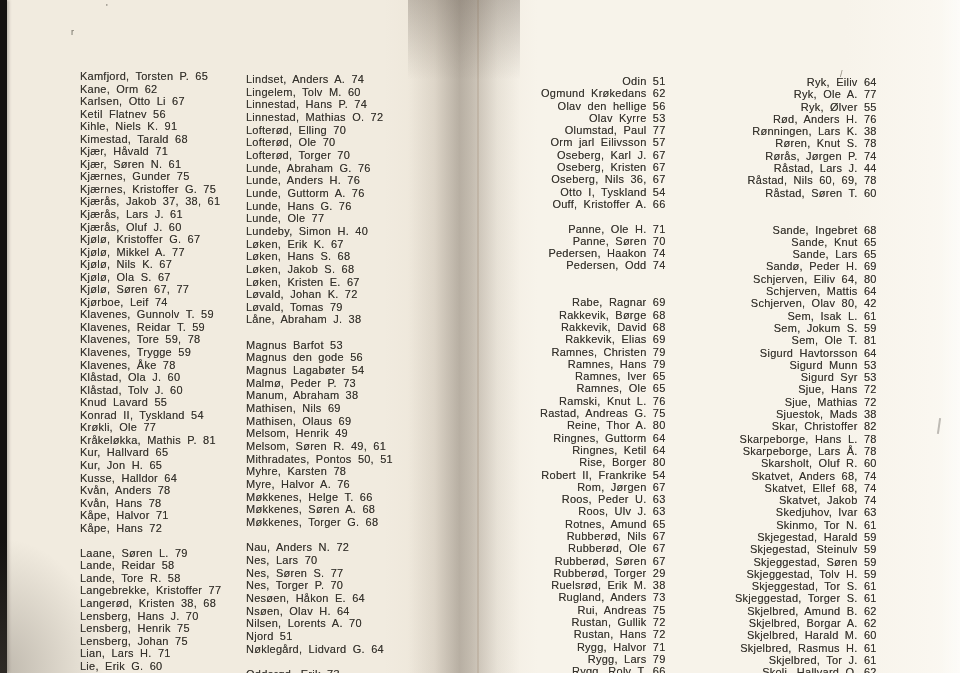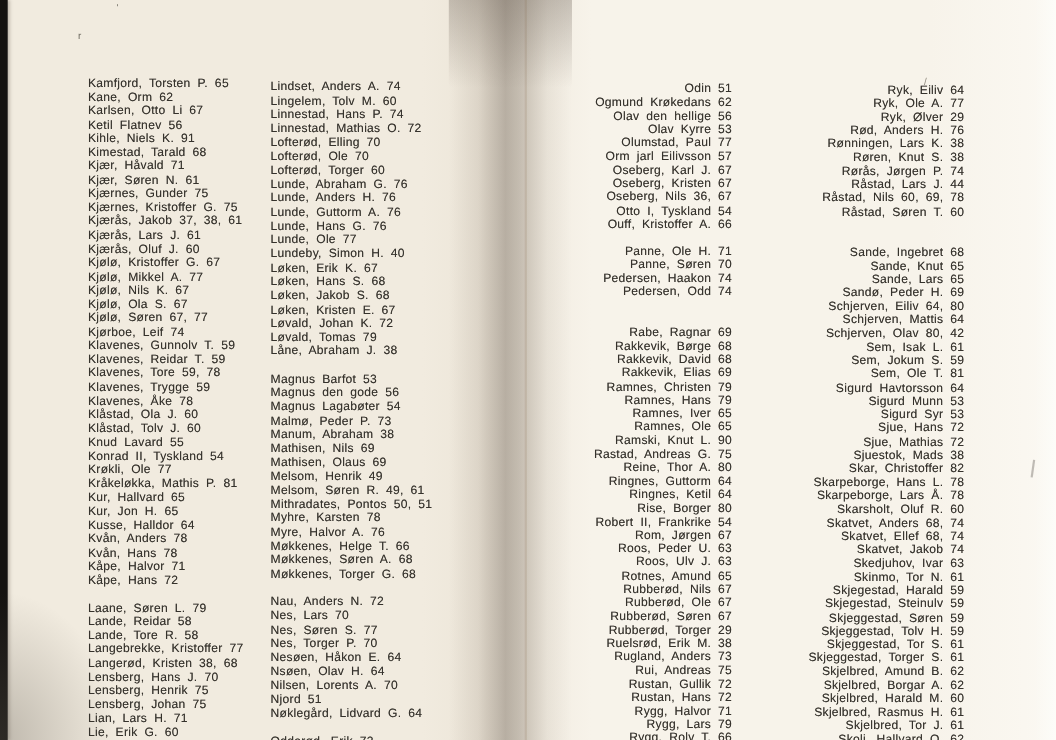--- a/index.html
+++ b/index.html
@@ -182,21 +182,21 @@
         <div class="index-line">Lie, Erik G. 60</div>
         <div class="index-line">Lindholmen, Fredrik 67</div>
       </div>
     <div class="col col-2">
         <div class="index-line">Lindset, Anders A. 74</div>
         <div class="index-line">Lingelem, Tolv M. 60</div>
         <div class="index-line">Linnestad, Hans P. 74</div>
         <div class="index-line">Linnestad, Mathias O. 72</div>
         <div class="index-line">Lofterød, Elling 70</div>
         <div class="index-line">Lofterød, Ole 70</div>
-        <div class="index-line">Lofterød, Torger 60</div>
+        <div class="index-line">Lofterød, Torger 70</div>
         <div class="index-line">Lunde, Abraham G. 76</div>
         <div class="index-line">Lunde, Anders H. 76</div>
         <div class="index-line">Lunde, Guttorm A. 76</div>
         <div class="index-line">Lunde, Hans G. 76</div>
         <div class="index-line">Lunde, Ole 77</div>
         <div class="index-line">Lundeby, Simon H. 40</div>
         <div class="index-line">Løken, Erik K. 67</div>
         <div class="index-line">Løken, Hans S. 68</div>
         <div class="index-line">Løken, Jakob S. 68</div>
         <div class="index-line">Løken, Kristen E. 67</div>
@@ -256,21 +256,21 @@
         <div class="index-line index-gap">&nbsp;</div>
         <div class="index-line index-gap">&nbsp;</div>
         <div class="index-line">Rabe, Ragnar 69</div>
         <div class="index-line">Rakkevik, Børge 68</div>
         <div class="index-line">Rakkevik, David 68</div>
         <div class="index-line">Rakkevik, Elias 69</div>
         <div class="index-line">Ramnes, Christen 79</div>
         <div class="index-line">Ramnes, Hans 79</div>
         <div class="index-line">Ramnes, Iver 65</div>
         <div class="index-line">Ramnes, Ole 65</div>
-        <div class="index-line">Ramski, Knut L. 90</div>
+        <div class="index-line">Ramski, Knut L. 76</div>
         <div class="index-line">Rastad, Andreas G. 75</div>
         <div class="index-line">Reine, Thor A. 80</div>
         <div class="index-line">Ringnes, Guttorm 64</div>
         <div class="index-line">Ringnes, Ketil 64</div>
         <div class="index-line">Rise, Borger 80</div>
         <div class="index-line">Robert II, Frankrike 54</div>
         <div class="index-line">Rom, Jørgen 67</div>
         <div class="index-line">Roos, Peder U. 63</div>
         <div class="index-line">Roos, Ulv J. 63</div>
         <div class="index-line">Rotnes, Amund 65</div>
@@ -284,24 +284,24 @@
         <div class="index-line">Rustan, Gullik 72</div>
         <div class="index-line">Rustan, Hans 72</div>
         <div class="index-line">Rygg, Halvor 71</div>
         <div class="index-line">Rygg, Lars 79</div>
         <div class="index-line">Rygg, Rolv T. 66</div>
         <div class="index-line">Ryk, Anders 77</div>
       </div>
     <div class="col col-4">
         <div class="index-line">Ryk, Eiliv 64</div>
         <div class="index-line">Ryk, Ole A. 77</div>
-        <div class="index-line">Ryk, Ølver 29</div>
+        <div class="index-line">Ryk, Ølver 55</div>
         <div class="index-line">Rød, Anders H. 76</div>
         <div class="index-line">Rønningen, Lars K. 38</div>
-        <div class="index-line">Røren, Knut S. 38</div>
+        <div class="index-line">Røren, Knut S. 78</div>
         <div class="index-line">Rørås, Jørgen P. 74</div>
         <div class="index-line">Råstad, Lars J. 44</div>
         <div class="index-line">Råstad, Nils 60, 69, 78</div>
         <div class="index-line">Råstad, Søren T. 60</div>
         <div class="index-line index-gap">&nbsp;</div>
         <div class="index-line index-gap">&nbsp;</div>
         <div class="index-line">Sande, Ingebret 68</div>
         <div class="index-line">Sande, Knut 65</div>
         <div class="index-line">Sande, Lars 65</div>
         <div class="index-line">Sandø, Peder H. 69</div>

